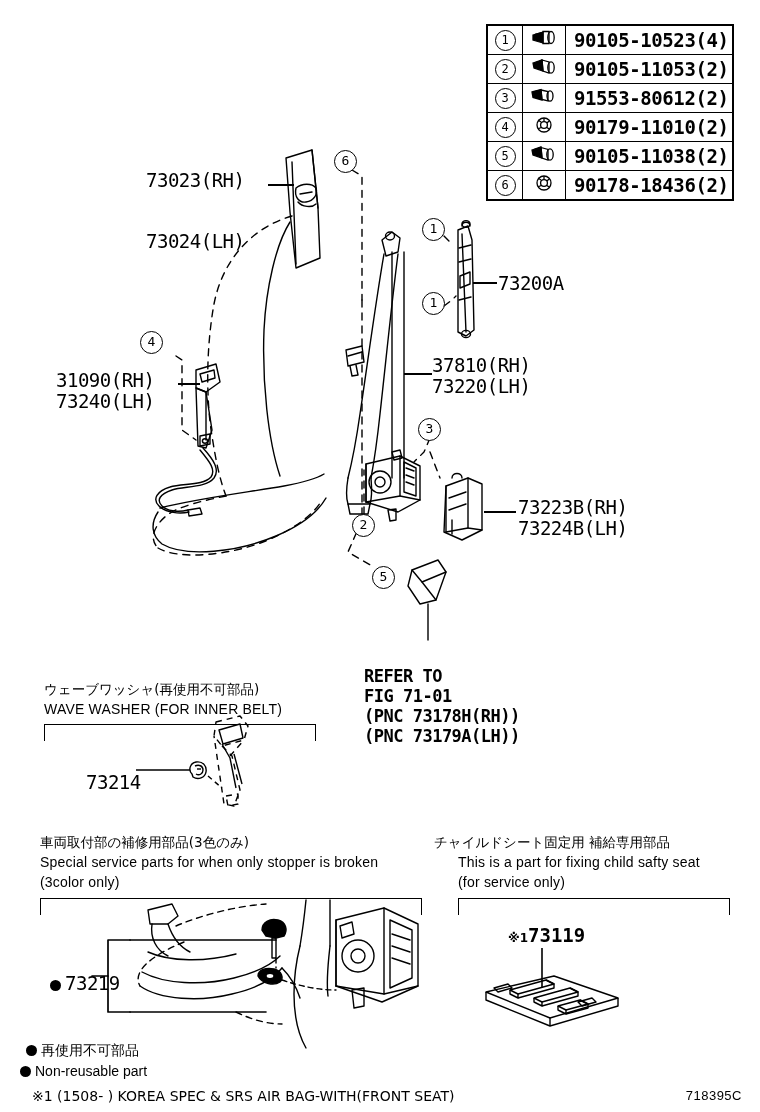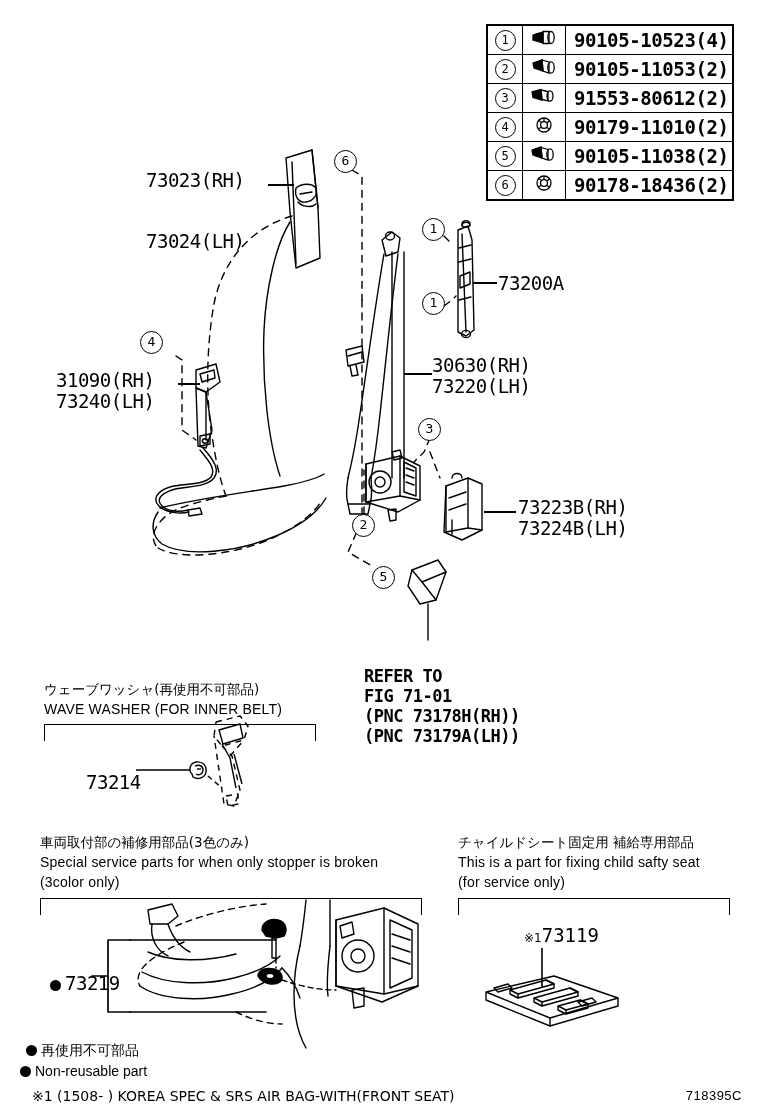--- a/index.html
+++ b/index.html
@@ -70,22 +70,22 @@
   .footline{position:absolute;white-space:nowrap;font-size:14px;
             font-family:"Liberation Sans", sans-serif;}
   .footjp{position:absolute;white-space:nowrap;font-size:14px;
           font-family:"DejaVu Sans", sans-serif;}
   #fig-code{
     position:absolute;right:18px;top:1088px;font-size:13px;
     font-family:"Liberation Sans", sans-serif;letter-spacing:0.5px;
   }
   
   #pn-73219{position:absolute;left:50px;top:973px;}
-  #pn-73119{position:absolute;left:524px;top:924px;
-            font-family:"DejaVu Sans Mono", monospace;font-weight:normal;font-size:19px;}
+  #pn-73119{position:absolute;left:508px;top:924px;
+            font-family:"DejaVu Sans Mono", monospace;font-weight:bold;font-size:19px;}
   .ref-mark{font-size:12px;font-family:"DejaVu Sans", sans-serif;}
 
   svg{overflow:visible;}
 </style>
 </head>
 <body>
 
 <table id="parts-table">
   <tbody>
     <tr>
@@ -299,21 +299,21 @@
 <div class="pn" style="left:146px;top:191px;margin-top:40px;">73024(LH)</div>
 <div class="lead" style="left:268px;top:184px;width:26px;"></div>
 
 <div class="pn" style="left:56px;top:370px;">31090(RH)</div>
 <div class="pn" style="left:56px;top:391px;">73240(LH)</div>
 <div class="lead" style="left:178px;top:383px;width:22px;"></div>
 
 <div class="pn" style="left:498px;top:273px;">73200A</div>
 <div class="lead" style="left:473px;top:282px;width:24px;"></div>
 
-<div class="pn" style="left:432px;top:355px;">30630(RH)</div>
+<div class="pn" style="left:432px;top:355px;">37810(RH)</div>
 <div class="pn" style="left:432px;top:376px;">73220(LH)</div>
 <div class="lead" style="left:404px;top:373px;width:28px;"></div>
 
 <div class="pn" style="left:518px;top:497px;">73223B(RH)</div>
 <div class="pn" style="left:518px;top:518px;">73224B(LH)</div>
 <div class="lead" style="left:484px;top:511px;width:32px;"></div>
 
 <div id="refer-block">
   <div>REFER TO</div>
   <div>FIG 71-01</div>
@@ -402,21 +402,21 @@
     <path d="M108 50 L130 50 M108 50 L108 122 M108 122 L130 122" stroke-width="1.7"></path>
     <path d="M130 50 L276 50" stroke-width="1.6" stroke-dasharray="0"></path>
     <path d="M130 122 L266 122" stroke-width="1.6"></path>
     <path d="M92 86 L108 86" stroke-width="1.7"></path>
   </g>
 </svg>
 <div class="pn" id="pn-73219">
   <span class="dot"></span><span>73219</span>
 </div>
 
-<div class="capjp" style="left:458px;top:834px;">チャイルドシート固定用 補給専用部品</div>
+<div class="capjp" style="left:434px;top:834px;">チャイルドシート固定用 補給専用部品</div>
 <div class="capen" style="left:458px;top:854px;">This is a part for fixing child safty seat</div>
 <div class="capen" style="left:458px;top:874px;">(for service only)</div>
 <div class="bracket" style="left:458px;top:898px;width:270px;height:16px;"></div>
 
 <div id="pn-73119">
   <span class="ref-mark">※1</span><span>73119</span>
 </div>
 
 <svg class="abs" style="left:450px;top:940px;" width="300" height="120">
   <g fill="none" stroke="#000" stroke-width="1.4" stroke-linejoin="round">

